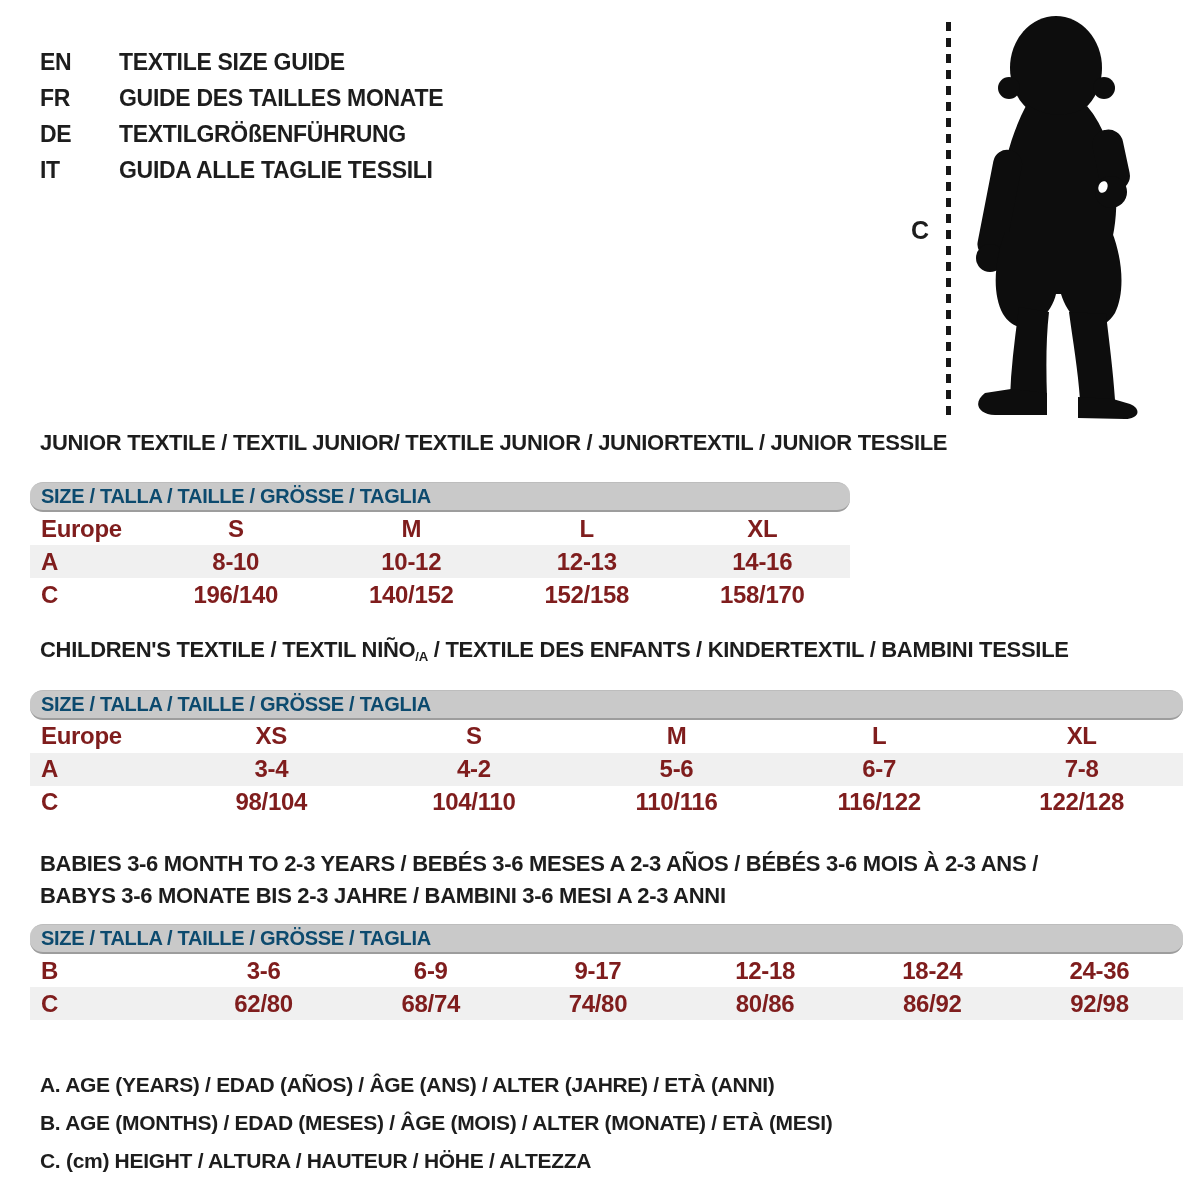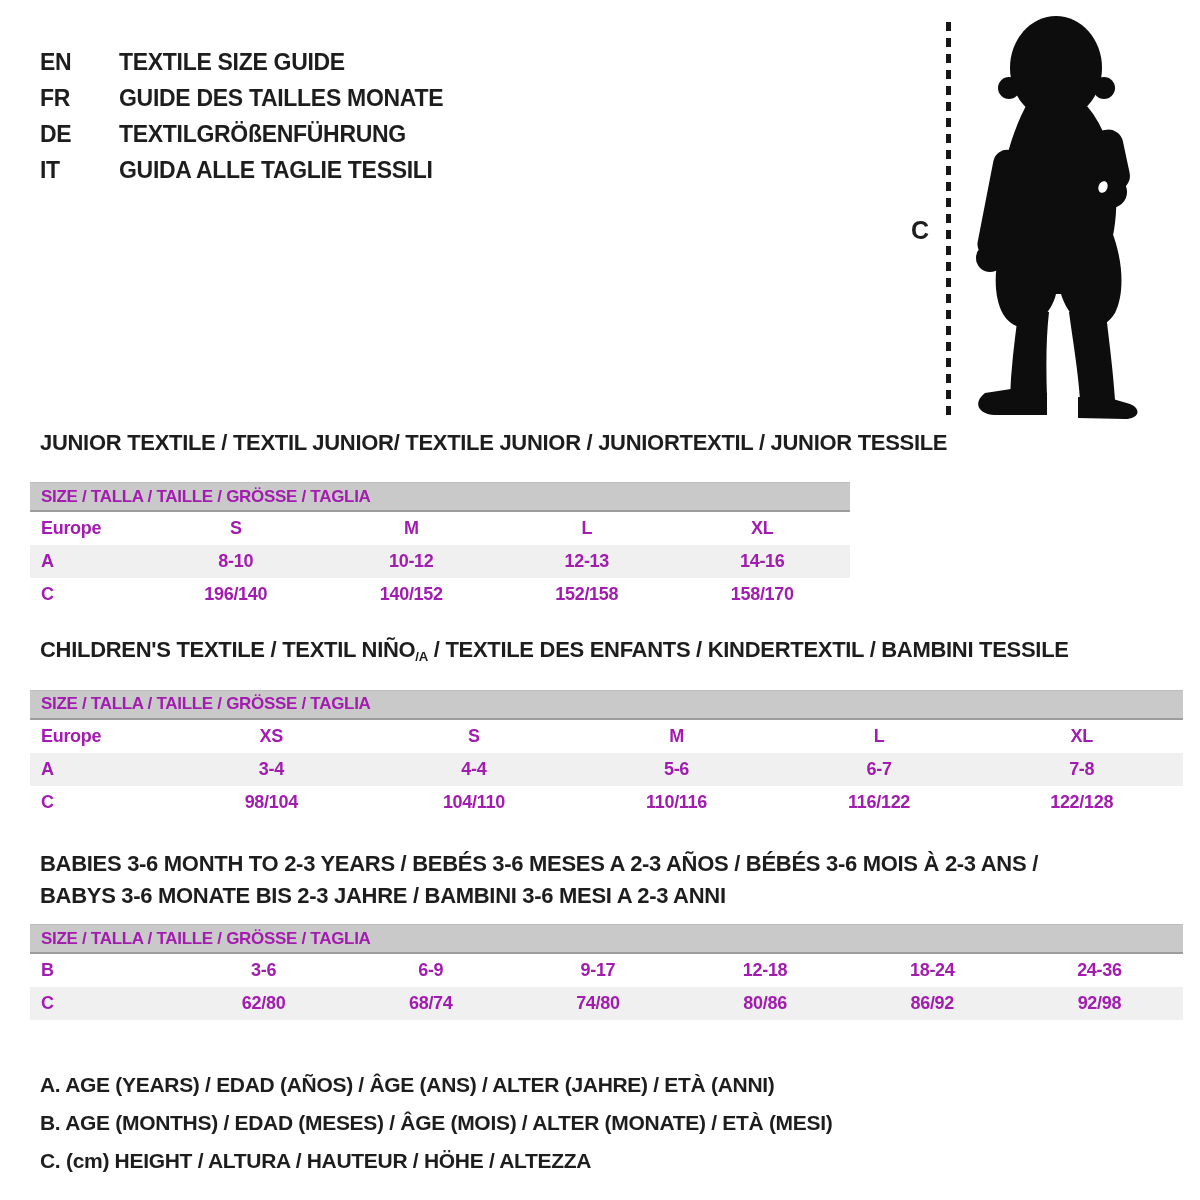--- a/index.html
+++ b/index.html
@@ -29,23 +29,23 @@
   .toddler-svg { position: absolute; left: 70px; top: 4px; }
 
   
   .section { position: absolute; left: 30px; }
   .section-title { font-size: 22px; padding-left: 10px; white-space: nowrap; }
   .section-title .subsmall { font-size: 0.6em; vertical-align: -0.28em; }
   .size-band {
     margin-top: 26px; height: 30px; background: #c9c9c9;
     border-bottom: 2px solid #9d9d9d; border-top: 1px solid #bdbdbd;
     display: flex; align-items: center; padding-left: 11px;
-    font-size: 17px; color: #a21caf;
+    font-size: 20px; color: #0c4a6e; border-radius: 13px;
   }
-  .trow { display: grid; align-items: center; height: 33px; font-size: 18px; color: #a21caf; }
+  .trow { display: grid; align-items: center; height: 33px; font-size: 24px; color: #7f1d1d; }
   .trow.alt { background: #f0f0f0; }
   .trow .lab { padding-left: 11px; text-align: left; }
   .trow .val { text-align: center; }
   .cols-j { grid-template-columns: 118px repeat(4, 1fr); }
   .cols-c { grid-template-columns: 140px repeat(5, 1fr); }
   .cols-b { grid-template-columns: 150px repeat(6, 1fr); }
 
   #section-junior   { top: 430px; width: 820px; }
   #section-children { top: 637px; width: 1153px; }
   #section-babies   { top: 848px; width: 1153px; }
@@ -146,21 +146,21 @@
     <div class="lab">Europe</div>
     <div class="val">XS</div>
     <div class="val">S</div>
     <div class="val">M</div>
     <div class="val">L</div>
     <div class="val">XL</div>
   </div>
   <div class="trow cols-c alt">
     <div class="lab">A</div>
     <div class="val">3-4</div>
-    <div class="val">4-4</div>
+    <div class="val">4-2</div>
     <div class="val">5-6</div>
     <div class="val">6-7</div>
     <div class="val">7-8</div>
   </div>
   <div class="trow cols-c">
     <div class="lab">C</div>
     <div class="val">98/104</div>
     <div class="val">104/110</div>
     <div class="val">110/116</div>
     <div class="val">116/122</div>

